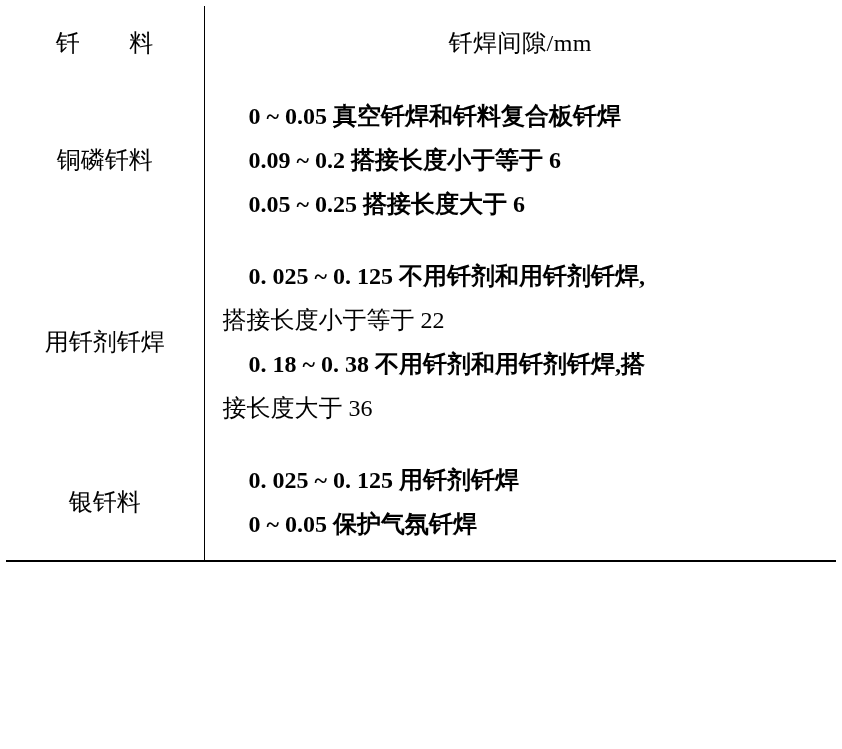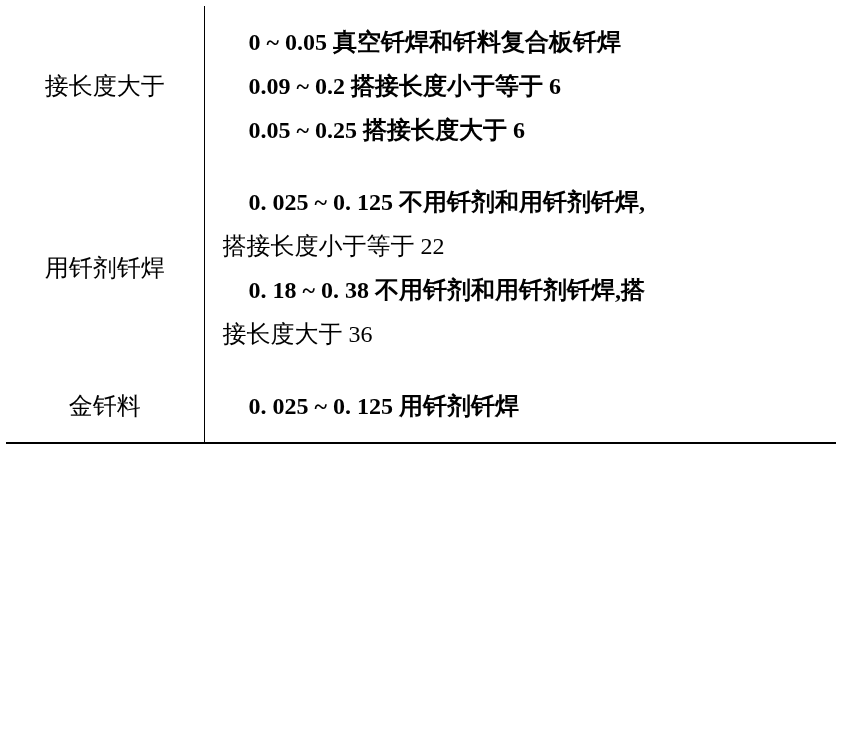--- a/index.html
+++ b/index.html
@@ -82,24 +82,32 @@
 </head>
 <body>
 
 <div class="table-wrap">
   <table class="braze-table">
     <colgroup>
       <col class="c1">
       <col class="c2">
     </colgroup>
     <tbody>
+      <tr class="hdr-row">
+        <td class="col1">
+          <div class="hdr-cell">钎　　料</div>
+        </td>
+        <td class="col2">
+          <div class="hdr-cell">钎焊间隙/mm</div>
+        </td>
+      </tr>
 
       <tr class="body-row">
         <td class="col1">
-          <div class="label">接长度大于</div>
+          <div class="label">铜磷钎料</div>
         </td>
         <td class="col2">
           <div class="cell-pad">
             <div class="line indent">0 ~ 0.05 真空钎焊和钎料复合板钎焊</div>
             <div class="line indent">0.09 ~ 0.2 搭接长度小于等于 6</div>
             <div class="line indent">0.05 ~ 0.25 搭接长度大于 6</div>
           </div>
         </td>
       </tr>
 
@@ -110,26 +118,27 @@
         <td class="col2">
           <div class="cell-pad">
             <div class="line indent">0. 025 ~ 0. 125 不用钎剂和用钎剂钎焊,</div>
             <div class="line">搭接长度小于等于 22</div>
             <div class="line indent">0. 18 ~ 0. 38 不用钎剂和用钎剂钎焊,搭</div>
             <div class="line">接长度大于 36</div>
           </div>
         </td>
       </tr>
 
-
       <tr class="body-row">
         <td class="col1">
-          <div class="label">金钎料</div>
+          <div class="label">银钎料</div>
         </td>
         <td class="col2">
           <div class="cell-pad">
             <div class="line indent">0. 025 ~ 0. 125 用钎剂钎焊</div>
+            <div class="line indent">0 ~ 0.05 保护气氛钎焊</div>
           </div>
         </td>
       </tr>
+
     </tbody>
   </table>
 </div>
 
 </body></html>

